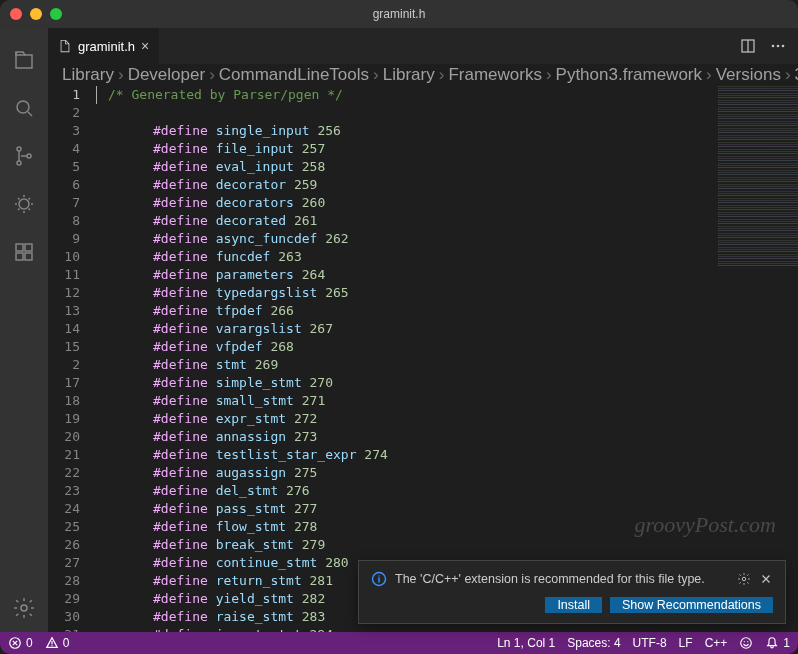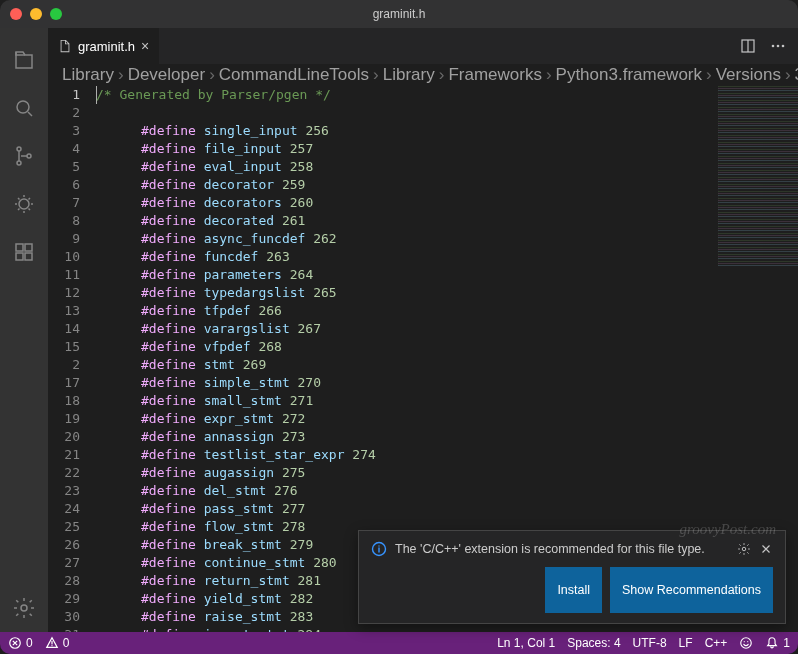--- a/index.html
+++ b/index.html
@@ -97,21 +97,21 @@
 }
 .gutter {
   width: 48px;
   text-align: right;
   padding-right: 16px;
   color: #858585;
 }
 .gutter .ln { height: 18px; }
 .gutter .ln.current { color: #c6c6c6; }
 .code { flex: 1; }
-.code .line { height: 18px; white-space: pre; }
+.code .line { height: 18px; white-space: pre; padding-left: 12px; }
 .comment { color: #6a9955; }
 .directive { color: #f0abfc; margin-left: 45px; }
 .ident { color: #9cdcfe; }
 .num { color: #b5cea8; }
 .cursor {
   position: absolute;
   left: 48px;
   top: 0;
   width: 1px;
   height: 18px;
@@ -152,21 +152,21 @@
 }
 .notif-row { display: flex; align-items: center; gap: 8px; }
 .notif-row .info-icon { color: #3794ff; }
 .notif-row .msg { flex: 1; color: #cccccc; font-size: 12.5px; }
 .notif-row .gear, .notif-row .close { color: #c5c5c5; cursor: pointer; }
 .notif-actions { display: flex; justify-content: flex-end; gap: 8px; }
 .btn {
   background: #0e639c;
   color: #ffffff;
   border: none;
-  padding: 16px 12px;
+  padding: 1px 12px;
   font-size: 12.5px;
   cursor: pointer;
 }
 
 .statusbar {
   height: 22px;
   background: #68217a;
   display: flex;
   align-items: center;
   padding: 0 8px;
@@ -178,21 +178,21 @@
 .statusbar .spacer { flex: 1; }
 .sb-item { display: flex; align-items: center; gap: 4px; }
 
 .watermark {
   position: absolute;
   right: 22px;
   bottom: 116px;
   color: rgba(200,200,200,0.25);
   font-family: Georgia, serif;
   font-style: italic;
-  font-size: 15px;
+  font-size: 22px;
   pointer-events: none;
 }
 
 svg { display: block; }
 </style>
 </head>
 <body>
 
 <div class="titlebar">
   <div class="traffic-lights">

